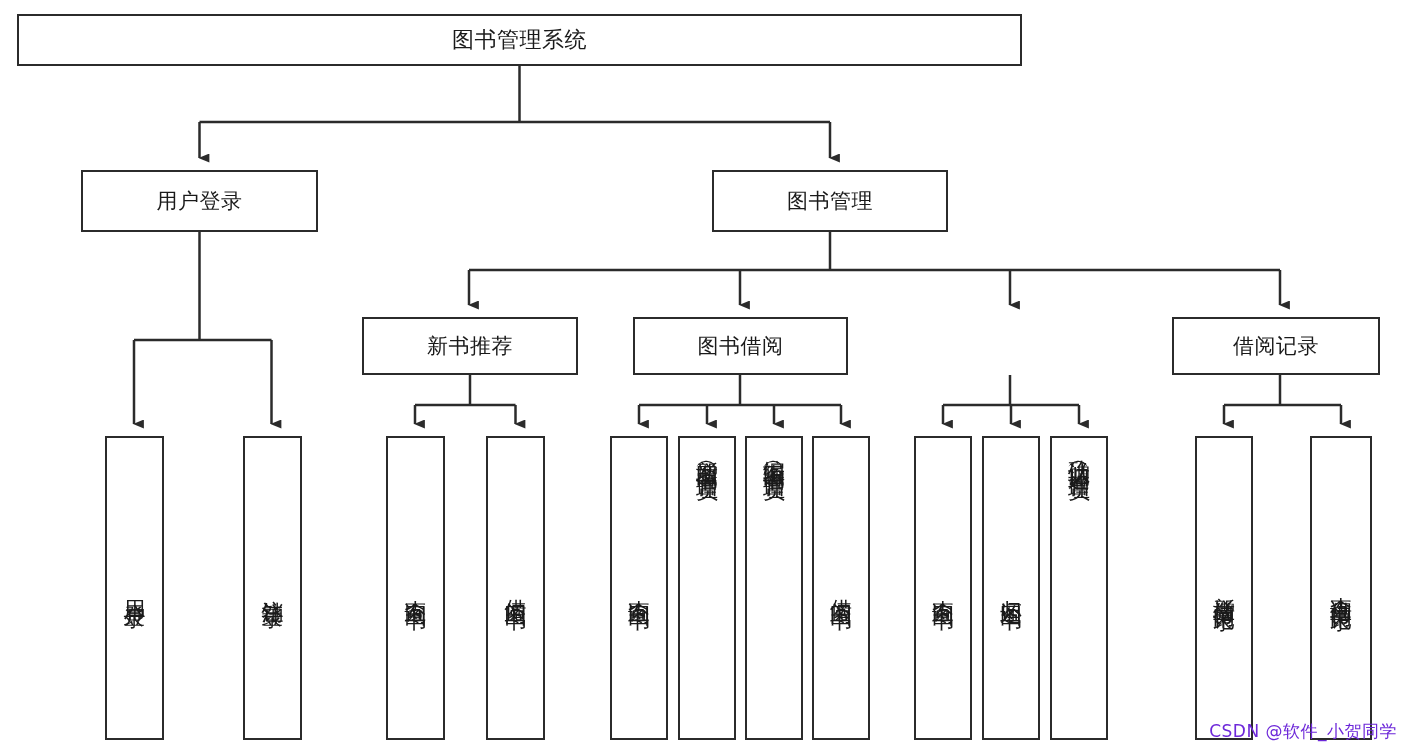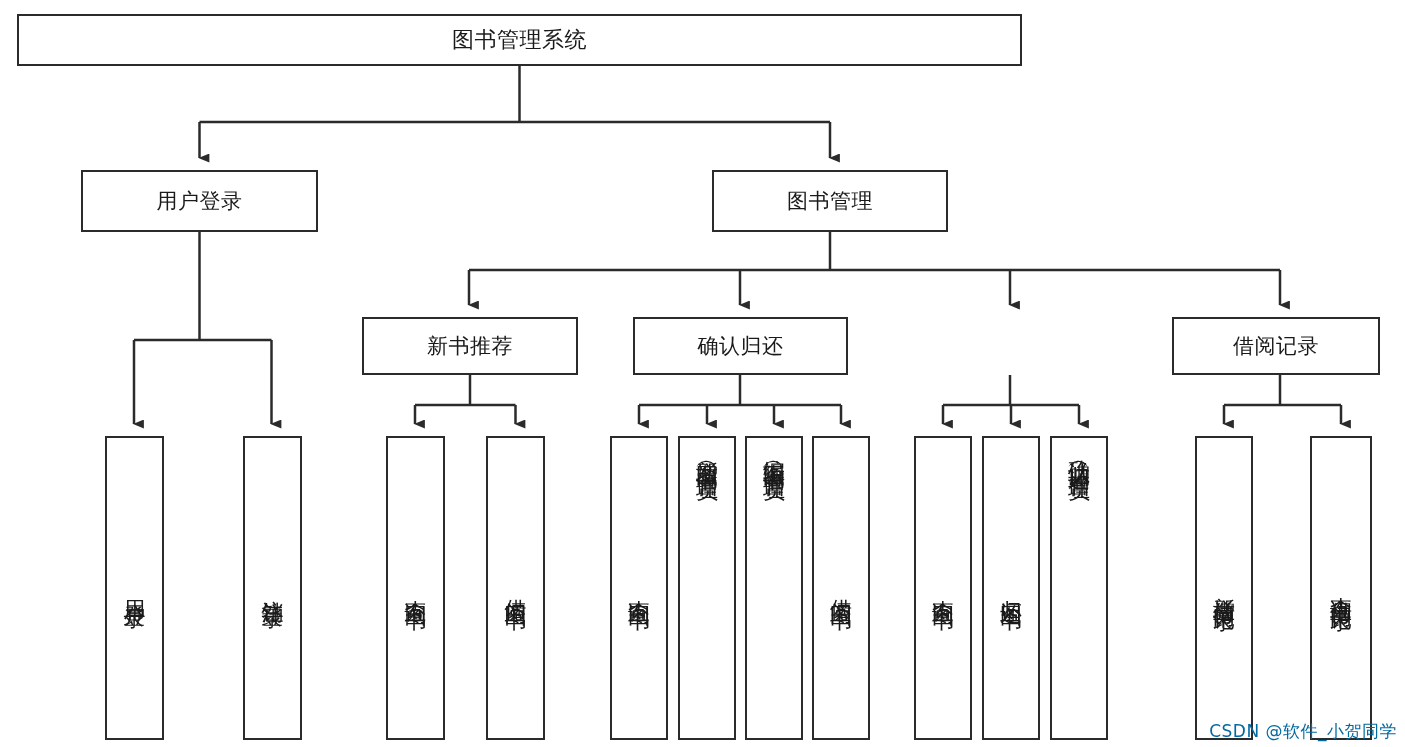--- a/index.html
+++ b/index.html
@@ -64,21 +64,21 @@
   }
   .node.vert.midspace {
     align-items: center;
     padding-top: 0;
   }
   #watermark {
     position: absolute;
     right: 8px;
     bottom: 4px;
     font-size: 17px;
-    color: #0369a1;
+    color: #6d28d9;
     letter-spacing: 0.5px;
     white-space: nowrap;
     pointer-events: none;
   }
 </style>
 </head>
 <body>
 
 <div id="canvas">
 
@@ -140,21 +140,21 @@
     <span class="label">用户登录</span>
   </div>
   <div class="node horiz" style="left: 712px; top: 170px; width: 236px; height: 62px;">
     <span class="label">图书管理</span>
   </div>
 
   <div class="node horiz" style="left: 362px; top: 317px; width: 216px; height: 58px;">
     <span class="label">新书推荐</span>
   </div>
   <div class="node horiz" style="left: 633px; top: 317px; width: 215px; height: 58px;">
-    <span class="label">确认归还</span>
+    <span class="label">图书借阅</span>
   </div>
   <div class="node horiz" style="left: 1172px; top: 317px; width: 208px; height: 58px;">
     <span class="label">借阅记录</span>
   </div>
 
   <div class="node vert midspace" style="left: 105px; top: 436px; width: 59px; height: 304px;">
     <span class="label">用户登录</span>
   </div>
   <div class="node vert midspace" style="left: 243px; top: 436px; width: 59px; height: 304px;">
     <span class="label">注销登录</span>

